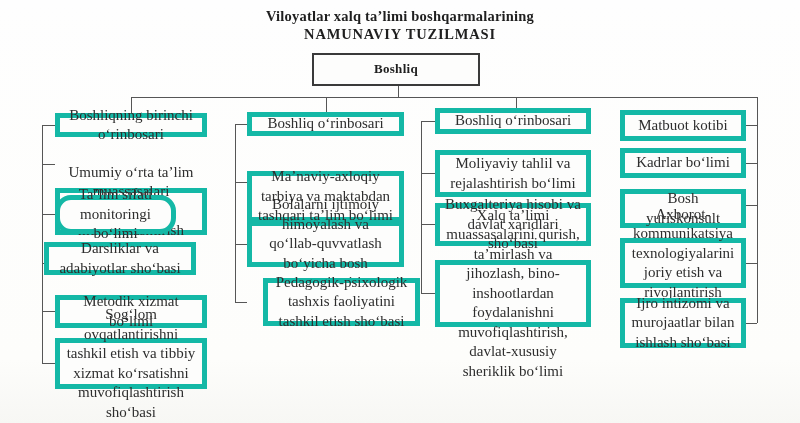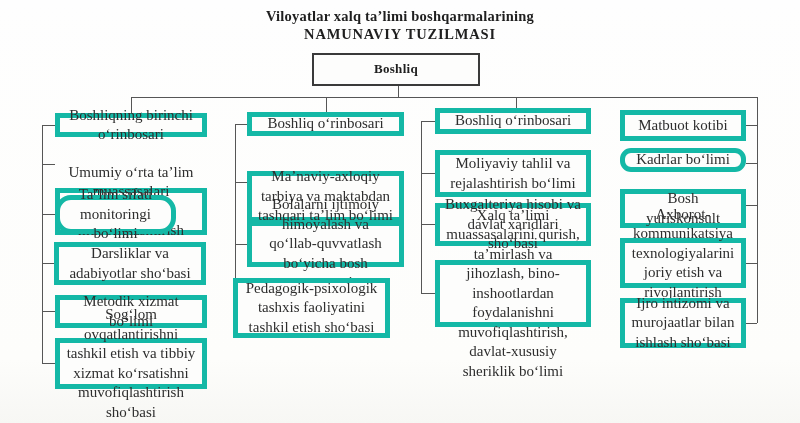--- a/index.html
+++ b/index.html
@@ -76,33 +76,33 @@
   <div class="line v" style="left:757px;top:97px;height:226px;"></div>
   <div class="line h" style="left:746px;top:125px;width:11px;"></div>
   <div class="line h" style="left:746px;top:163px;width:11px;"></div>
   <div class="line h" style="left:746px;top:205px;width:11px;"></div>
   <div class="line h" style="left:746px;top:263px;width:11px;"></div>
   <div class="line h" style="left:746px;top:323px;width:11px;"></div>
 
   <div class="box" style="left:55px;top:113px;width:152px;height:24px;">Boshliqning birinchi o‘rinbosari</div>
   <div class="box" style="left:55px;top:141px;width:152px;height:47px;margin-top:47px;">Umumiy o‘rta ta’lim muassasalari faoliyatini muvofiqlashtirish bo‘limi</div>
   <div class="box" style="left:55px;top:195px;width:121px;height:39px;border-radius:16px;">Ta’lim sifati monitoringi bo‘limi</div>
-  <div class="box" style="left:54px;top:242px;width:152px;height:43px;">Darsliklar va adabiyotlar sho‘basi</div>
+  <div class="box" style="left:44px;top:242px;width:152px;height:33px;">Darsliklar va adabiyotlar sho‘basi</div>
   <div class="box" style="left:55px;top:295px;width:152px;height:33px;">Metodik xizmat bo‘limi</div>
   <div class="box" style="left:55px;top:338px;width:152px;height:51px;">Sog‘lom ovqatlantirishni tashkil etish va tibbiy xizmat ko‘rsatishni muvofiqlashtirish sho‘basi</div>
 
   <div class="box" style="left:247px;top:112px;width:157px;height:24px;">Boshliq o‘rinbosari</div>
   <div class="box" style="left:247px;top:171px;width:157px;height:51px;">Ma’naviy-axloqiy tarbiya va maktabdan tashqari ta’lim bo‘limi</div>
   <div class="box" style="left:247px;top:221px;width:157px;height:46px;">Bolalarni ijtimoiy himoyalash va qo‘llab-quvvatlash bo‘yicha bosh mutaxassis</div>
-  <div class="box" style="left:233px;top:278px;width:157px;height:60px;">Pedagogik-psixologik tashxis faoliyatini tashkil etish sho‘basi</div>
+  <div class="box" style="left:263px;top:278px;width:157px;height:48px;">Pedagogik-psixologik tashxis faoliyatini tashkil etish sho‘basi</div>
 
   <div class="box" style="left:435px;top:108px;width:156px;height:26px;">Boshliq o‘rinbosari</div>
   <div class="box" style="left:435px;top:150px;width:156px;height:47px;">Moliyaviy tahlil va rejalashtirish bo‘limi</div>
   <div class="box" style="left:435px;top:203px;width:156px;height:43px;">Buxgalteriya hisobi va davlat xaridlari sho‘basi</div>
   <div class="box" style="left:435px;top:260px;width:156px;height:67px;">Xalq ta’limi muassasalarini qurish, ta’mirlash va jihozlash, bino-inshootlardan foydalanishni muvofiqlashtirish, davlat-xususiy sheriklik bo‘limi</div>
 
   <div class="box" style="left:620px;top:110px;width:126px;height:31px;">Matbuot kotibi</div>
-  <div class="box" style="left:620px;top:148px;width:126px;height:24px;border-radius:11px;">Kadrlar bo‘limi</div>
+  <div class="box" style="left:620px;top:148px;width:126px;height:30px;">Kadrlar bo‘limi</div>
   <div class="box" style="left:620px;top:189px;width:126px;height:39px;">Bosh yuriskonsult</div>
   <div class="box" style="left:620px;top:238px;width:126px;height:50px;">Axborot-kommunikatsiya texnologiyalarini joriy etish va rivojlantirish bo‘limi</div>
   <div class="box" style="left:620px;top:298px;width:126px;height:50px;">Ijro intizomi va murojaatlar bilan ishlash sho‘basi</div>
 
 </div>
 
 </body></html>

